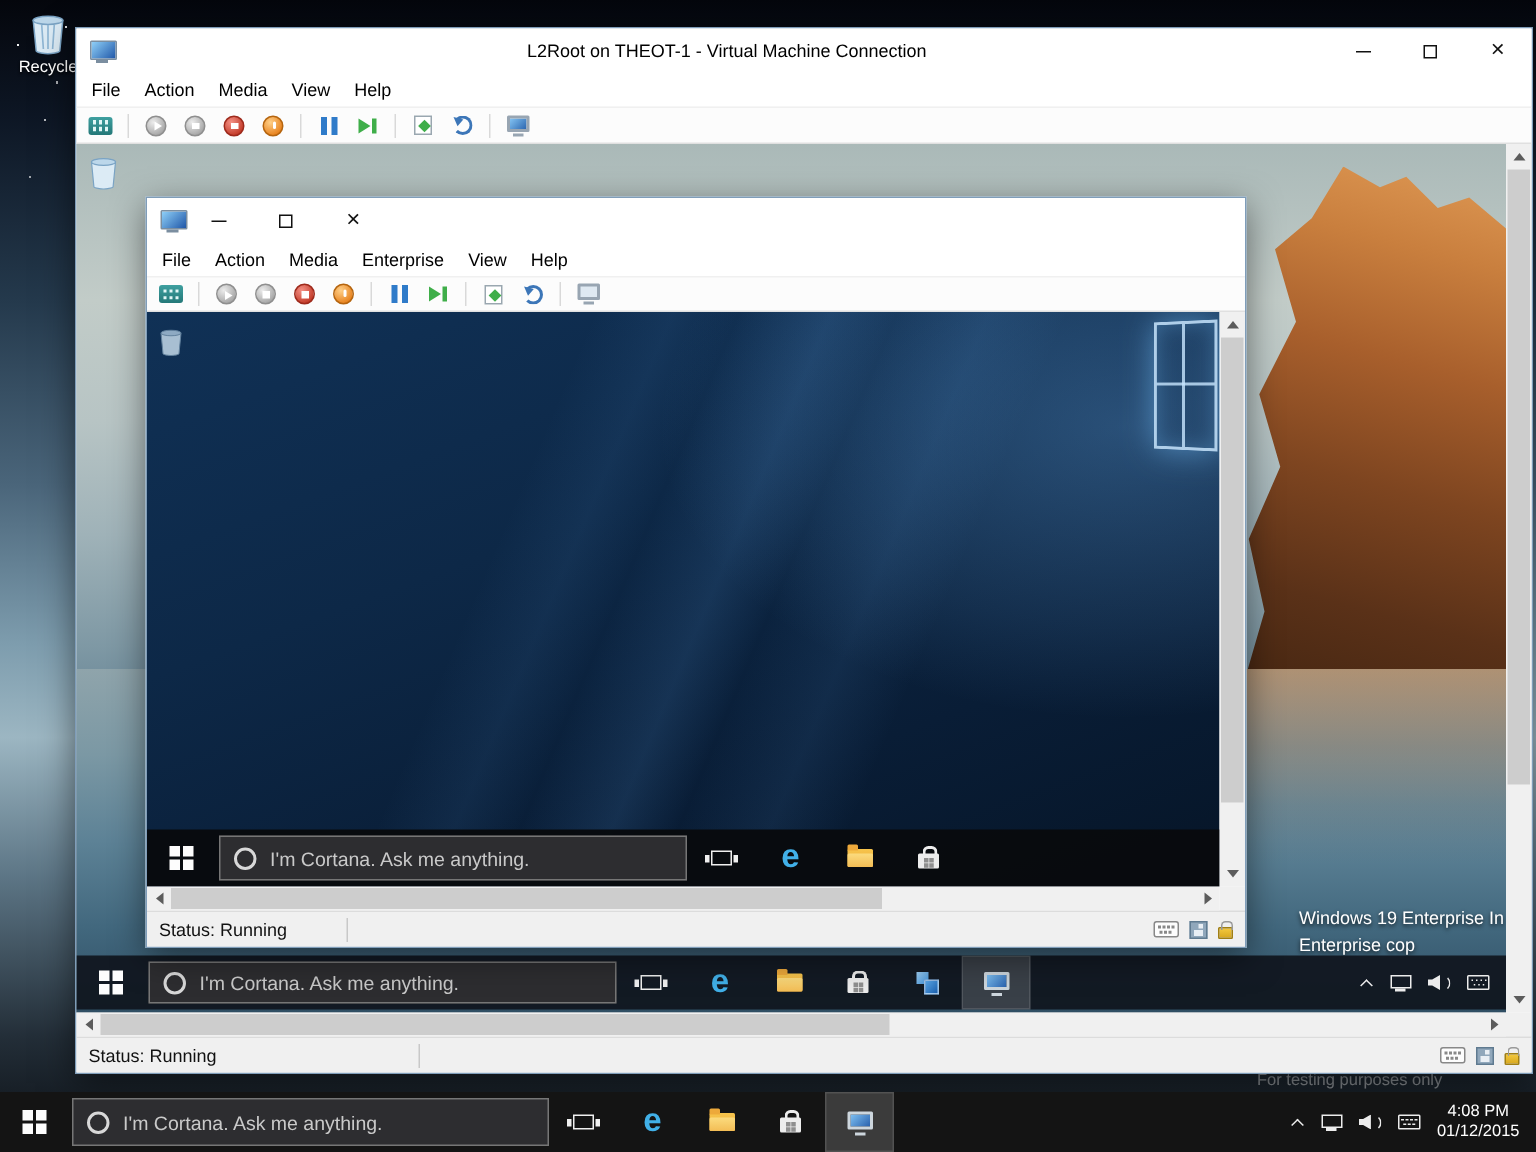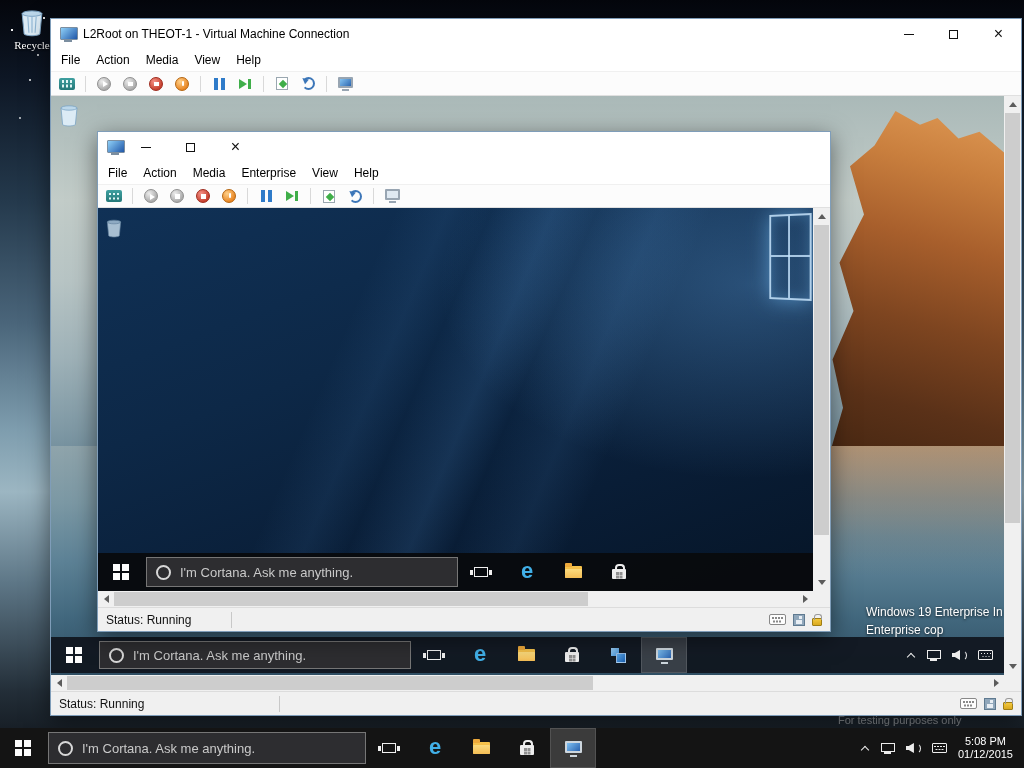--- a/index.html
+++ b/index.html
@@ -10,21 +10,21 @@
   .host-desktop { position:absolute; left:0; top:0; right:0; bottom:0;
     background:linear-gradient(180deg,#04060c 0%,#0d1624 10%,#24394c 26%,#4a657a 42%,#7e9dae 56%,#9cb6c2 64%,#5d7686 76%,#232e38 90%,#0b0f14 100%); }
   .stars { position:absolute; left:0; top:0; width:1024px; height:140px;
     background-image:
       radial-gradient(1px 1px at 12px 30px, rgba(255,255,255,.95) 99%, transparent),
       radial-gradient(1px 1px at 30px 80px, rgba(255,255,255,.7) 99%, transparent),
       radial-gradient(1px 1px at 44px 18px, rgba(255,255,255,.85) 99%, transparent),
       radial-gradient(1px 1px at 20px 118px, rgba(255,255,255,.6) 99%, transparent),
       radial-gradient(1px 1px at 38px 55px, rgba(255,255,255,.65) 99%, transparent); }
 
-  .desk-icon { position:absolute; display:flex; flex-direction:column; align-items:center; gap:2px;font-family:Liberation Serif, serif; }
+  .desk-icon { position:absolute; display:flex; flex-direction:column; align-items:center; gap:2px; }
   .host-recycle { left:6px; top:5px; width:52px; }
   .desk-icon .lbl { color:#fff; font-size:11px; text-shadow:0 1px 2px #000; }
 
   .host-watermark { position:absolute; left:838px; top:714px; font-size:11px;
     color:rgba(255,255,255,0.45); white-space:nowrap; }
 
   
   .taskbar { display:flex; align-items:stretch; }
   .host-taskbar { position:absolute; left:0; right:0; bottom:0; height:40px; background:#141414; z-index:50; }
   .l2root-taskbar { position:absolute; left:0; right:0; bottom:2px; height:36px; background:rgba(16,22,30,0.93); z-index:5; }
@@ -85,21 +85,21 @@
     box-shadow:3px 0 #ececec,6px 0 #ececec,9px 0 #ececec,1.5px 3px #ececec,4.5px 3px #ececec,7.5px 3px #ececec; }
   .clock { color:#fff; font-size:11px; line-height:13px; text-align:center; }
 
   
   .vmwin { position:absolute; background:#fff; border:1px solid #7f9db9;
     box-shadow:0 6px 22px rgba(0,0,0,0.5); display:flex; flex-direction:column; }
   #l2root-win { left:50px; top:18px; width:972px; height:698px; z-index:10; }
   #l2guest-win { left:46px; top:35px; width:734px; height:501px; z-index:10; }
 
   .titlebar { height:30px; flex:none; display:flex; align-items:center; padding-left:9px; background:#fff; }
-  .title { font-size:12px; color:#000; margin-left:7px; white-space:nowrap; overflow:hidden; flex:1; }
+  .title { font-size:12px; color:#000; margin-left:7px; white-space:nowrap; overflow:hidden; flex:1;text-align:center; }
   .caps { display:flex; height:30px; flex:none; }
   .cap { width:45px; display:flex; align-items:center; justify-content:center; color:#111; }
   .minbar { width:10px; height:1px; background:#111; display:block; }
   .maxbox { width:9px; height:9px; border:1px solid #111; display:block; }
   .cap.close { font-size:16px; }
 
   .vmico { width:16px; height:15px; position:relative; flex:none; }
   .vmico::before { content:""; position:absolute; left:0; top:0; width:16px; height:11px; border:1.5px solid #7b8ea0;
     background:linear-gradient(135deg,#8fd0f8,#2057a8); border-radius:1px; }
   .vmico::after { content:""; position:absolute; left:4px; bottom:0; width:8px; height:2px; background:#7b8ea0; }
@@ -509,17 +509,17 @@
     </div>
   <div class="tbtn active">
       <i class="ico-vmc"></i>
     </div>
   <div class="tray">
     <i class="tr-chev"></i>
     <i class="tr-net"></i>
     <i class="tr-vol"></i>
     <i class="tr-kbd"></i>
     <div class="clock">
-      <div>5:08 PM</div>
+      <div>4:08 PM</div>
       <div>01/12/2015</div>
     </div>
   </div>
 </div>
 
 </body></html>

